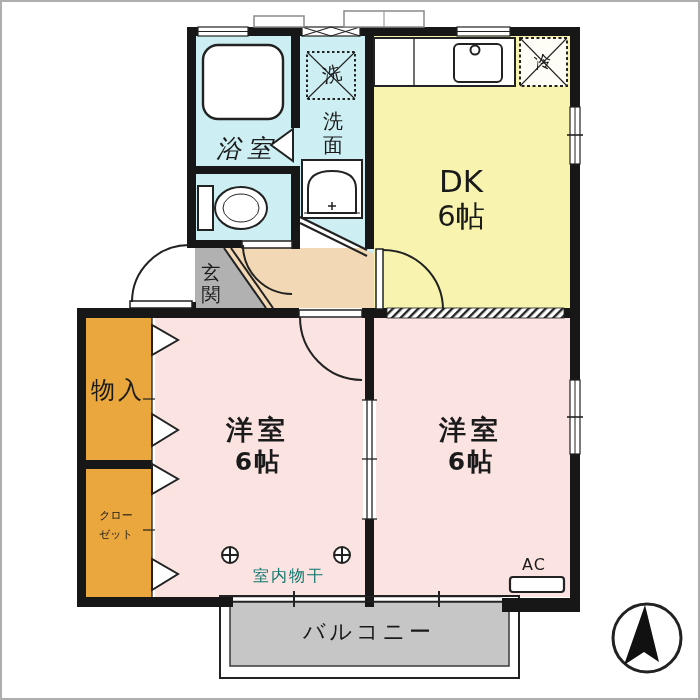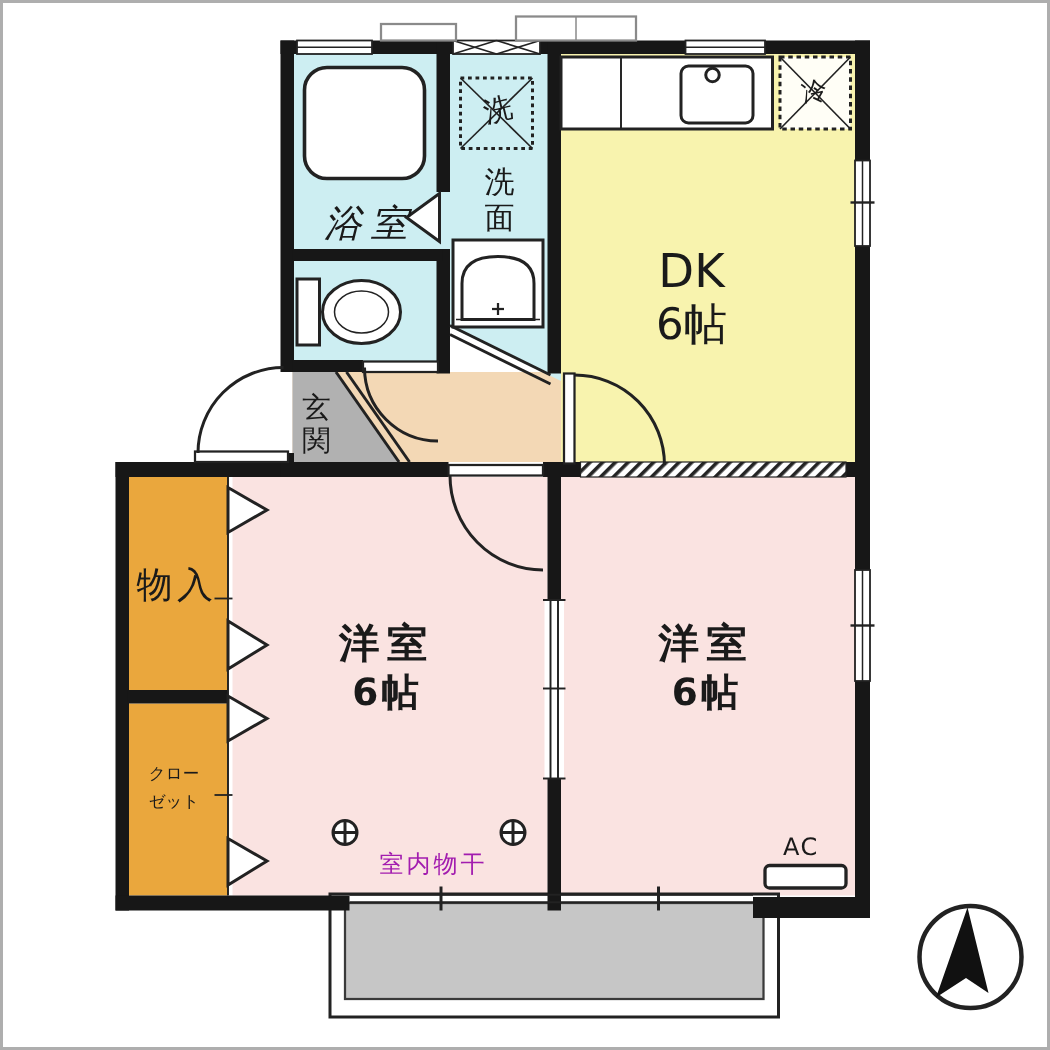--- a/index.html
+++ b/index.html
@@ -20,21 +20,21 @@
   .lbl-col span{display:block;}
   .lbl-washroom{font-size:20px;line-height:24px;}
   .lbl-dk{font-size:31px;line-height:35px;font-weight:500;}
   .lbl-dk .size{font-size:29px;}
   .lbl-fridge{font-size:17px;transform:translate(-50%,-50%) rotate(-12deg);}
   .lbl-entrance{font-size:19px;line-height:22px;}
   .lbl-storage{font-size:24px;letter-spacing:3px;}
   .lbl-closet{font-size:11px;line-height:19px;}
   .lbl-bedroom{font-size:27px;letter-spacing:5px;line-height:32px;font-weight:bold;}
   .lbl-bedroom .size{font-size:25px;letter-spacing:2px;}
-  .lbl-laundry{font-size:16px;letter-spacing:2px;color:#a21caf;}
+  .lbl-laundry{font-size:16px;letter-spacing:2px;color:#0f766e;}
   .lbl-ac{font-size:16px;letter-spacing:1px;}
   .lbl-balcony{font-size:22px;letter-spacing:4px;}
 </style>
 </head>
 <body>
 
 <div id="stage">
 
 <svg id="plan-svg" viewBox="0 0 700 700">
   <defs>
@@ -258,14 +258,15 @@
 
 <div class="lbl lbl-col lbl-bedroom" style="left:469px;top:444px;">
   <span>洋室</span>
   <span class="size">6帖</span>
 </div>
 
 <div class="lbl lbl-laundry" style="left:287px;top:574px;">室内物干</div>
 
 <div class="lbl lbl-ac" style="left:532px;top:563px;">AC</div>
 
+<div class="lbl lbl-balcony" style="left:367px;top:630px;">バルコニー</div>
 
 </div>
 
 </body></html>

